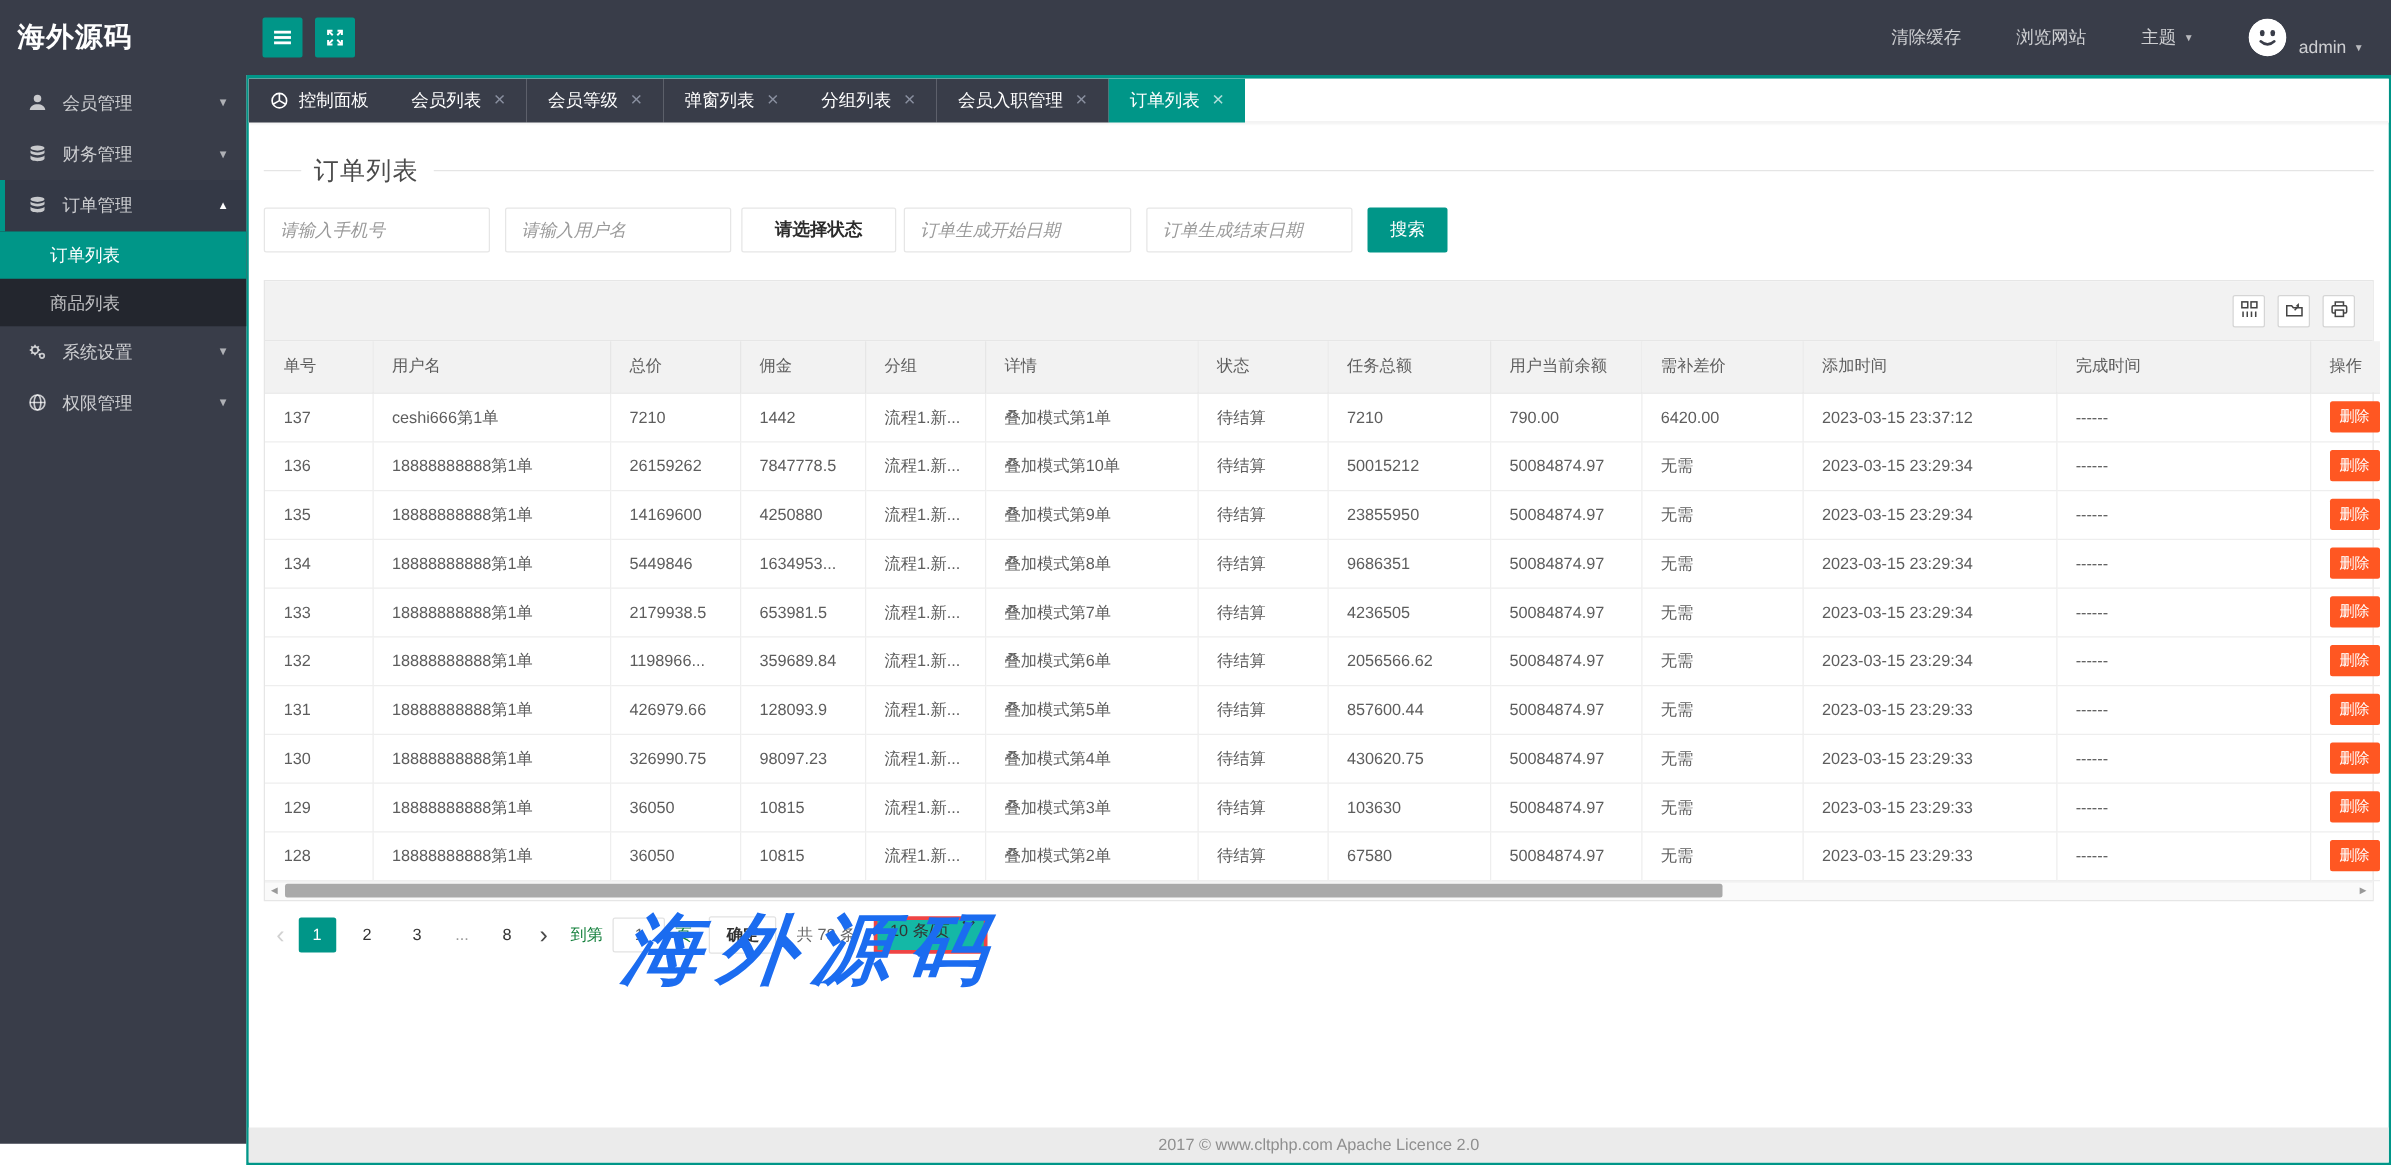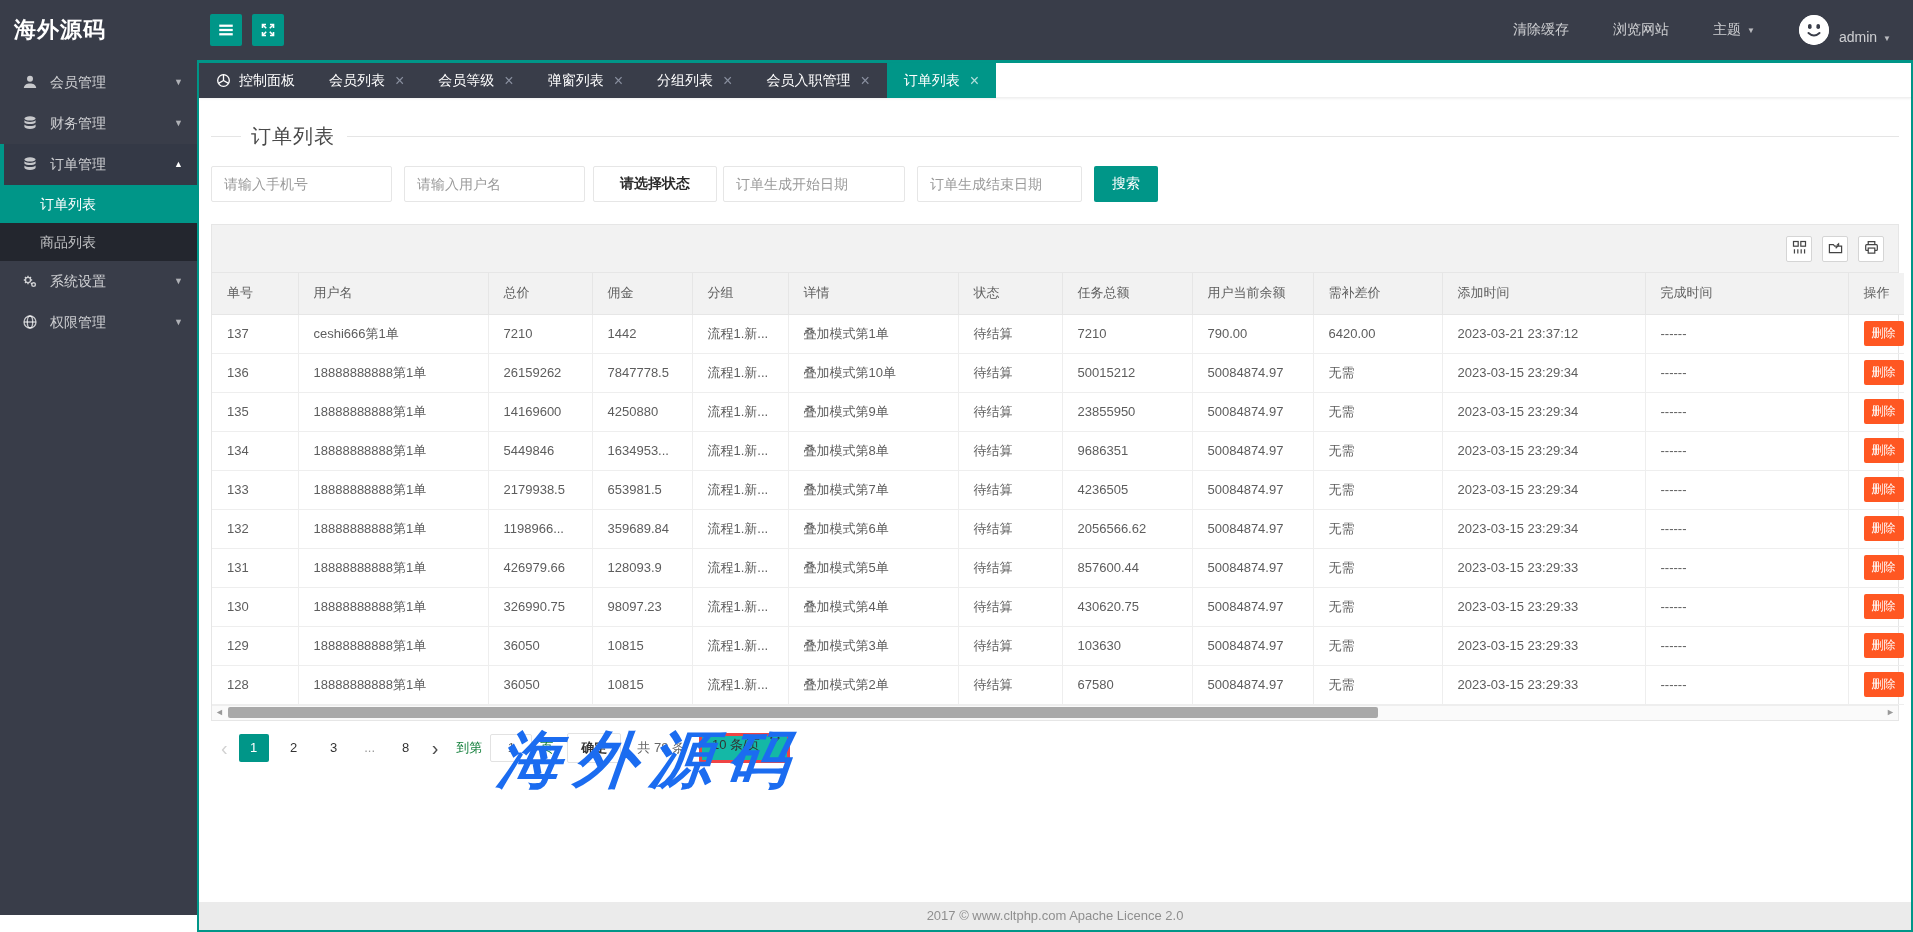--- a/index.html
+++ b/index.html
@@ -44,21 +44,21 @@
 
   
   .page-body { position:relative; padding:0 12px; }
   .field-title { display:flex; align-items:center; margin-top:24px; height:28px; }
   .field-title .ln-s { width:30px; height:1px; background:#e5e5e5; margin-right:10px; }
   .field-title h2 { font-size:20px; font-weight:normal; color:#4a4a4a; letter-spacing:1px; }
   .field-title .ln-l { flex:1; height:1px; background:#e5e5e5; margin-left:12px; }
 
   
   .filters { display:flex; margin-top:16px; }
-  .f-input { height:36px; border:1px solid #e6e6e6; border-radius:2px; padding:0 12px; font-size:14px; color:#333; outline:none; background:#fff; font-family:inherit; }
+  .f-input { height:36px; border:1px solid #e6e6e6; border-radius:2px; padding:0 12px; font-size:14px; color:#333; outline:none; background:#fff; font-family:inherit;font-style:italic; }
   .f-input::placeholder { color:#9a9a9a; opacity:1; }
   .status-btn { height:36px; width:124px; border:1px solid #e6e6e6; border-radius:2px; background:#fff; font-size:14px; color:#2b2b2b; font-weight:bold; cursor:pointer; font-family:inherit; }
   .search-btn { height:36px; width:64px; border:none; border-radius:2px; background:#009688; color:#fff; font-size:14px; cursor:pointer; font-family:inherit; }
 
   
   .card { margin-top:22px; border:1px solid #e6e6e6; background:#fff; }
   .toolbar { height:48px; background:#f2f2f2; border-bottom:1px solid #e6e6e6; display:flex; justify-content:flex-end; align-items:center; padding-right:14px; gap:10px; }
   .tool-btn { width:26px; height:26px; background:#fff; border:1px solid #d5d5d5; border-radius:2px; display:flex; align-items:center; justify-content:center; color:#4a4a4a; cursor:pointer; }
   table { width:100%; border-collapse:collapse; table-layout:fixed; font-size:13px; color:#5d5d5d; }
   thead th { background:#f2f2f2; height:41px; font-weight:normal; text-align:left; padding-left:15px; border:1px solid #e6e6e6; border-top:none; color:#5e5e5e; white-space:nowrap; overflow:hidden; }
@@ -292,21 +292,21 @@
                 <td>137</td>
                 <td>ceshi666第1单</td>
                 <td>7210</td>
                 <td>1442</td>
                 <td>流程1.新...</td>
                 <td>叠加模式第1单</td>
                 <td>待结算</td>
                 <td>7210</td>
                 <td>790.00</td>
                 <td>6420.00</td>
-                <td>2023-03-21 23:37:12</td>
+                <td>2023-03-15 23:37:12</td>
                 <td>------</td>
                 <td><button class="del-btn">删除</button></td>
               </tr>
               <tr>
                 <td>136</td>
                 <td>18888888888第1单</td>
                 <td>26159262</td>
                 <td>7847778.5</td>
                 <td>流程1.新...</td>
                 <td>叠加模式第10单</td>

